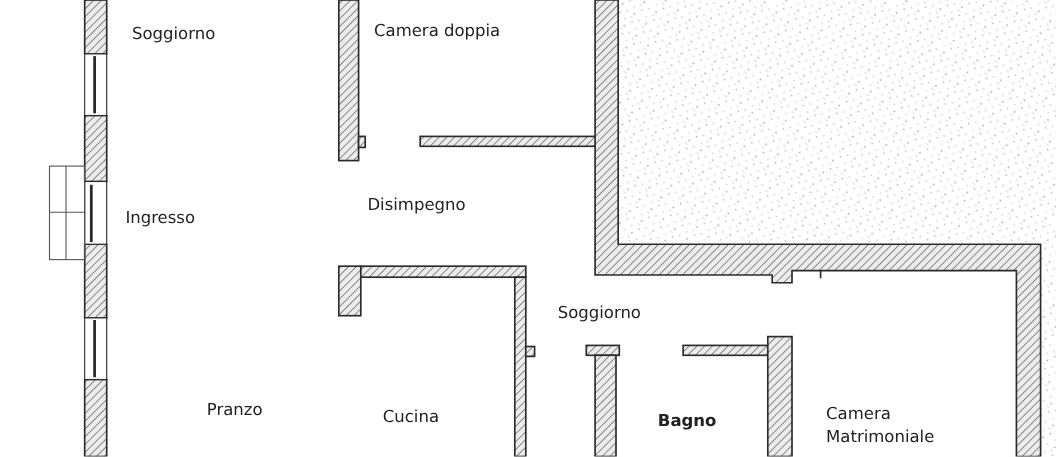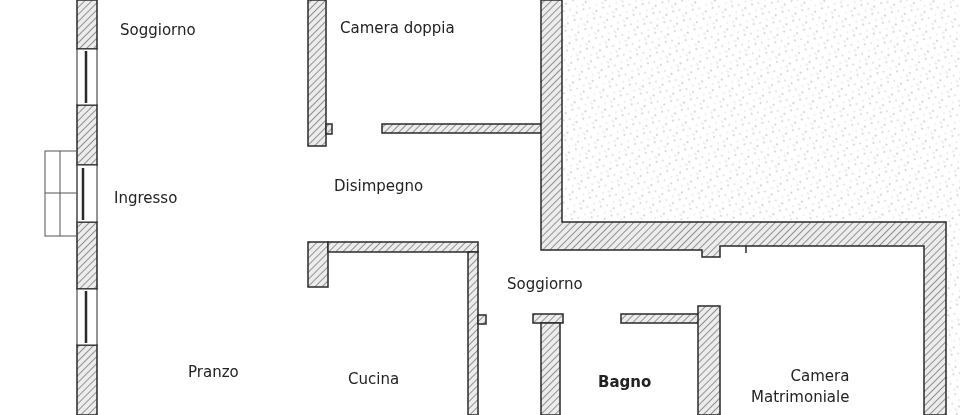--- a/index.html
+++ b/index.html
@@ -6,21 +6,21 @@
     body { width: 960px; height: 415px; overflow: hidden; position: relative; font-family: "DejaVu Sans", sans-serif; }
     #plan { position: absolute; left: 0; top: 0; width: 960px; height: 415px; }
     .room-label {
       position: absolute;
       font-family: "DejaVu Sans", sans-serif;
       font-size: 15px;
       color: #222222;
       white-space: nowrap;
       line-height: 18px;
     }
-    .room-label.two-line { white-space: pre-line; line-height: 21px; text-align: right; }
+    .room-label.two-line { white-space: pre-line; line-height: 21px; }
   </style>
 </head>
 <body>
 
 <svg id="plan" viewBox="0 0 960 415" xmlns="http://www.w3.org/2000/svg">
   <defs>
     <pattern id="hatch" patternUnits="userSpaceOnUse" width="5" height="5" patternTransform="rotate(45)">
       <rect width="5" height="5" fill="#ececec"></rect>
       <line x1="0" y1="0" x2="0" y2="5" stroke="#7a7a7a" stroke-width="1.6"></line>
     </pattern>

